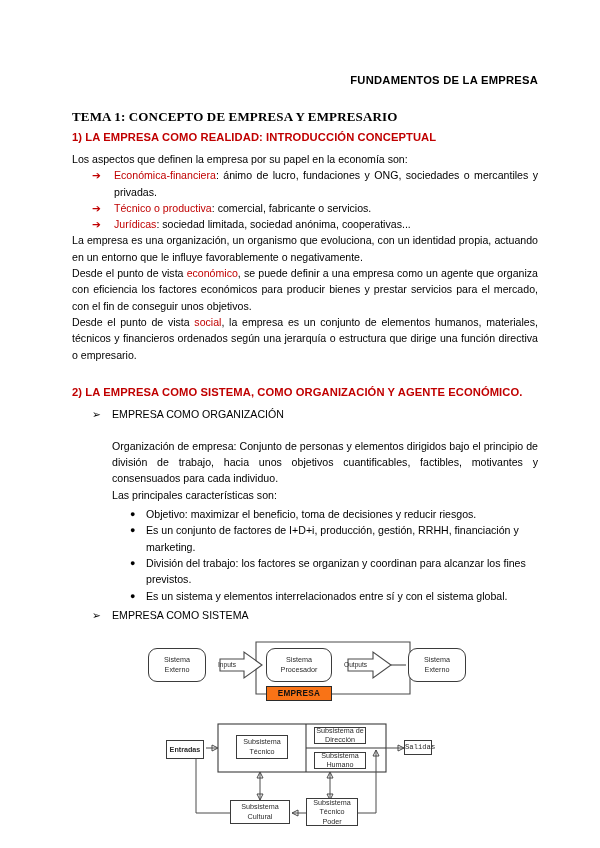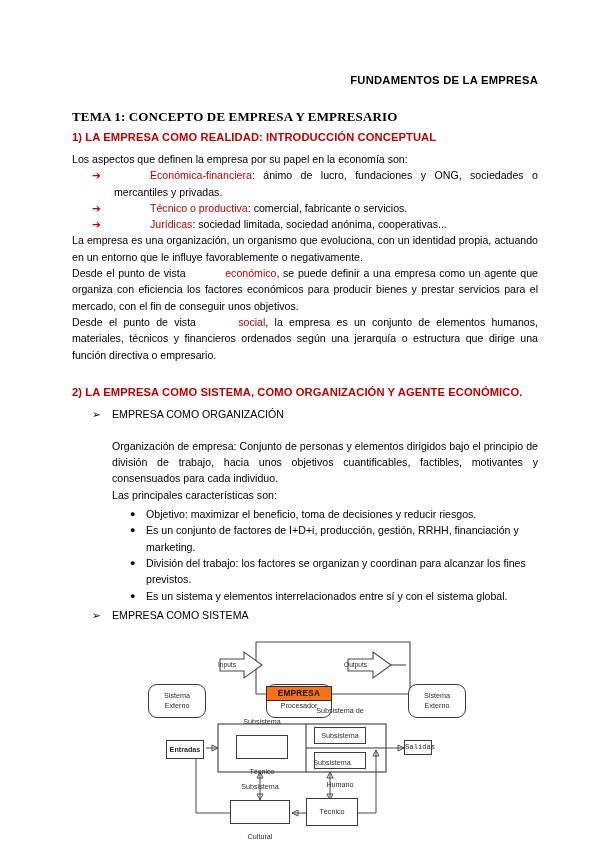--- a/index.html
+++ b/index.html
@@ -47,21 +47,21 @@
   .h2.spaced { margin-top: 23px; }
 
   p.body {
     font-size: 10.6px;
     line-height: 16.3px;
     margin: 0;
     text-align: justify;
   }
   p.body.nojust { text-align: left; }
 
-  .red { color: #C00000; margin-left: 36px; }
+  .red { color: #C00000; }
 
   
   ul.arrow-list {
     list-style: none;
     margin: 0;
     padding: 0 0 0 20px;
   }
   ul.arrow-list > li {
     position: relative;
     font-size: 10.6px;
@@ -138,35 +138,33 @@
     border-radius: 9px;
     background: #fff;
     text-align: center;
     font-size: 7.2px;
     line-height: 9.4px;
     color: #2b2b2b;
     display: flex;
     flex-direction: column;
     justify-content: center;
     box-sizing: border-box;
-    margin-top: 36px;
   }
   .sqbox {
     position: absolute;
     border: 1.3px solid #3b3b3b;
     background: #fff;
     text-align: center;
     box-sizing: border-box;
     display: flex;
     flex-direction: column;
     justify-content: center;
     font-size: 7.2px;
     line-height: 9.4px;
     color: #2b2b2b;
-    gap: 40px;
   }
   .empresa-box {
     position: absolute;
     border: 1.4px solid #2b2b2b;
     background: #f97316;
     font-weight: bold;
     font-size: 8.2px;
     letter-spacing: 0.3px;
     text-align: center;
     display: flex;

